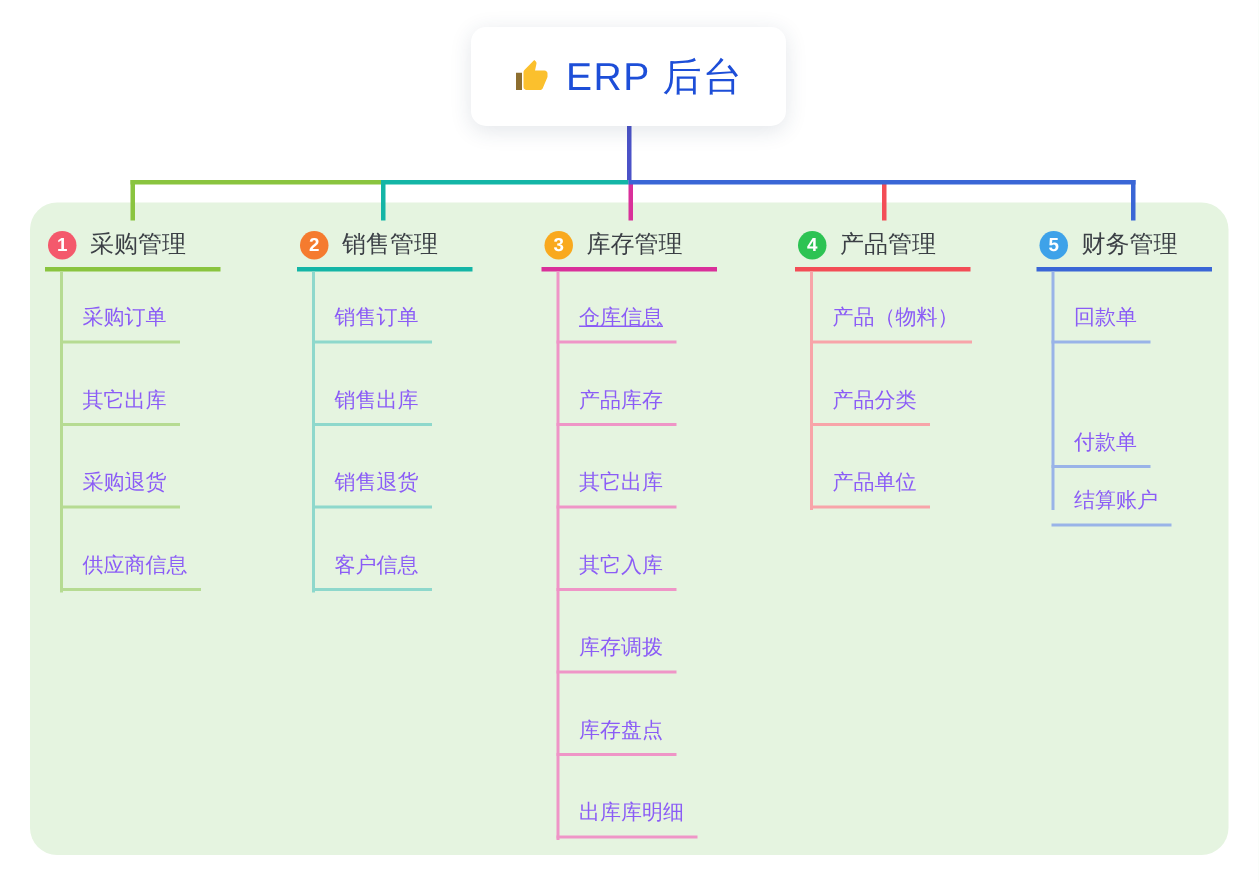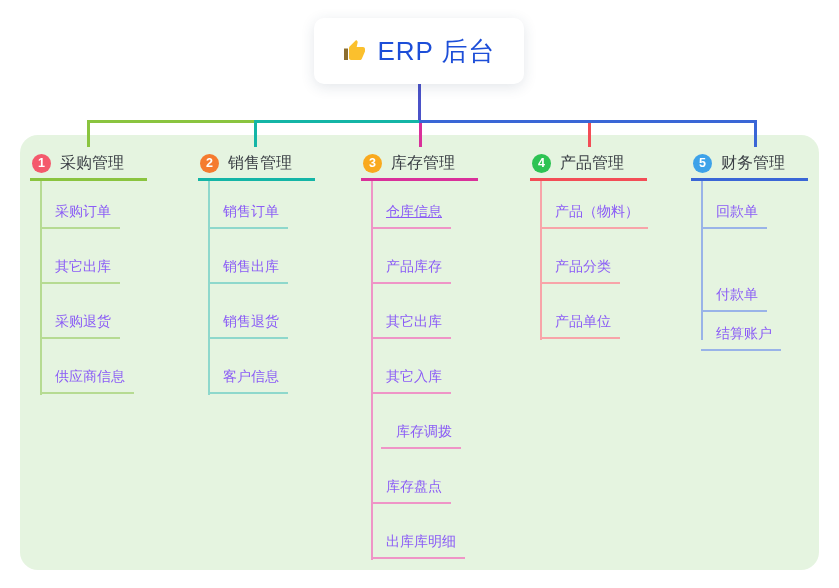--- a/index.html
+++ b/index.html
@@ -91,21 +91,21 @@
     <div class="branch" style="left: 361px; top: 148px; width: 117px;">
       <div class="branch-head" style="border-bottom-color: rgb(217, 48, 154);">
         <span class="badge" style="background: rgb(249, 169, 30);">3</span>
         <span class="branch-title">库存管理</span>
       </div>
       <div class="vline" style="background: rgb(239, 149, 199); top: 33px; height: 379px;"></div>
       <div class="child" style="top: 53px; border-bottom-color: rgb(239, 149, 199); text-decoration: underline;">仓库信息</div>
       <div class="child" style="top: 163px; border-bottom-color: rgb(239, 149, 199);">其它出库</div>
       <div class="child" style="top: 108px; border-bottom-color: rgb(239, 149, 199);">产品库存</div>
       <div class="child" style="top: 218px; border-bottom-color: rgb(239, 149, 199);">其它入库</div>
-      <div class="child" style="top: 273px; border-bottom-color: rgb(239, 149, 199); margin-left: 10px;">库存调拨</div>
+      <div class="child" style="top: 273px; border-bottom-color: rgb(239, 149, 199);">库存调拨</div>
       <div class="child" style="top: 328px; border-bottom-color: rgb(239, 149, 199);">库存盘点</div>
       <div class="child" style="top: 383px; border-bottom-color: rgb(239, 149, 199);">出库库明细</div>
     </div>
     <div class="branch" style="left: 530px; top: 148px; width: 117px;">
       <div class="branch-head" style="border-bottom-color: rgb(243, 77, 86);">
         <span class="badge" style="background: rgb(45, 195, 83);">4</span>
         <span class="branch-title">产品管理</span>
       </div>
       <div class="vline" style="background: rgb(248, 164, 169); top: 33px; height: 159px;"></div>
       <div class="child" style="top: 53px; border-bottom-color: rgb(248, 164, 169);">产品（物料）</div>

